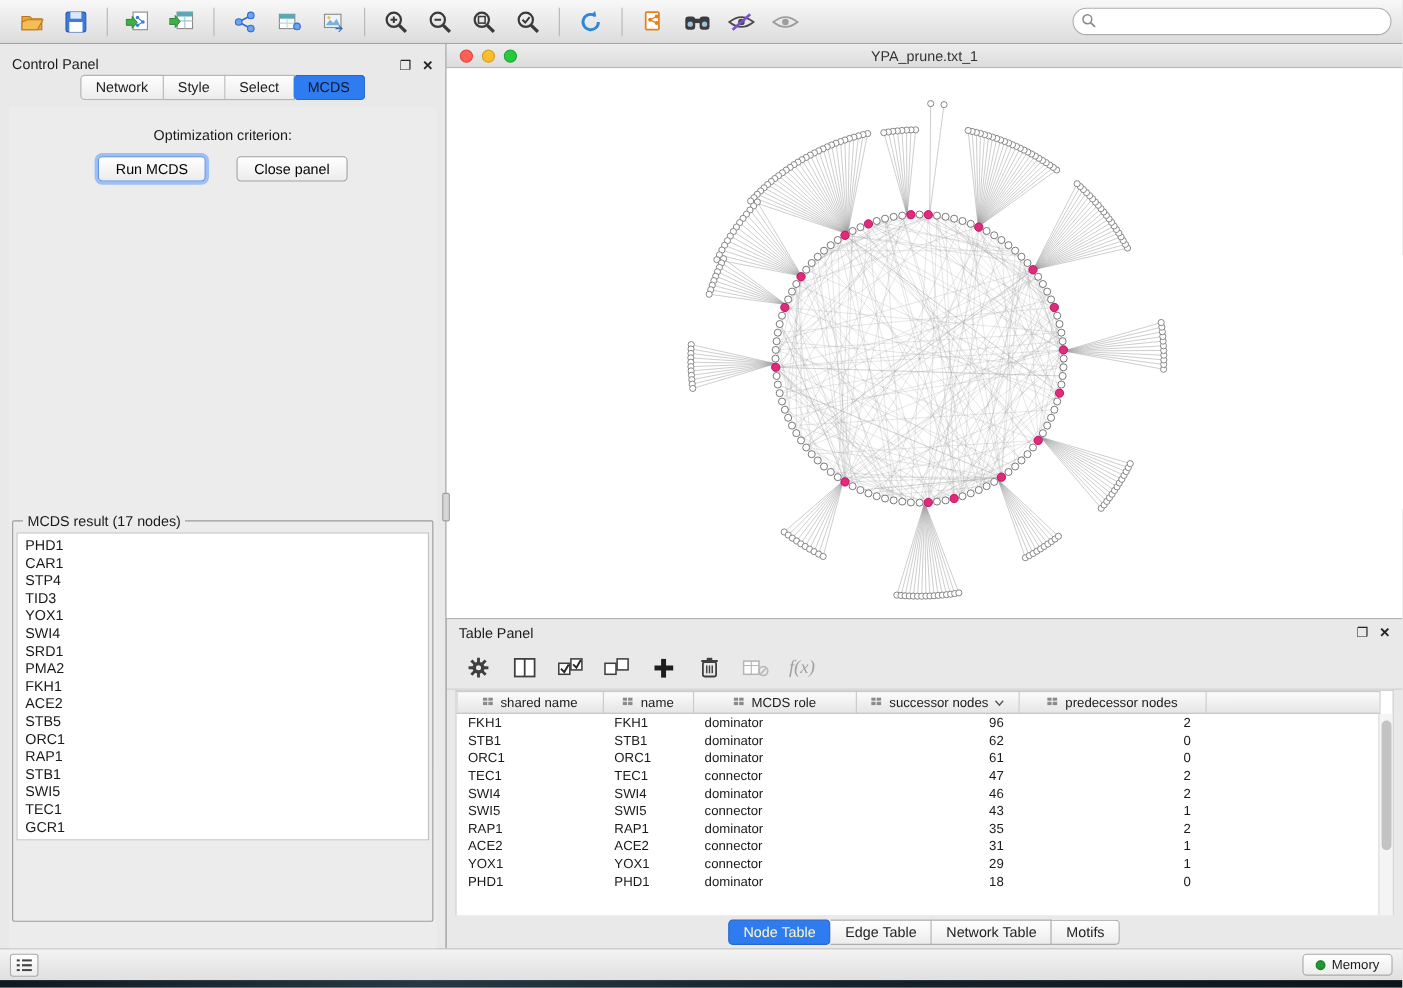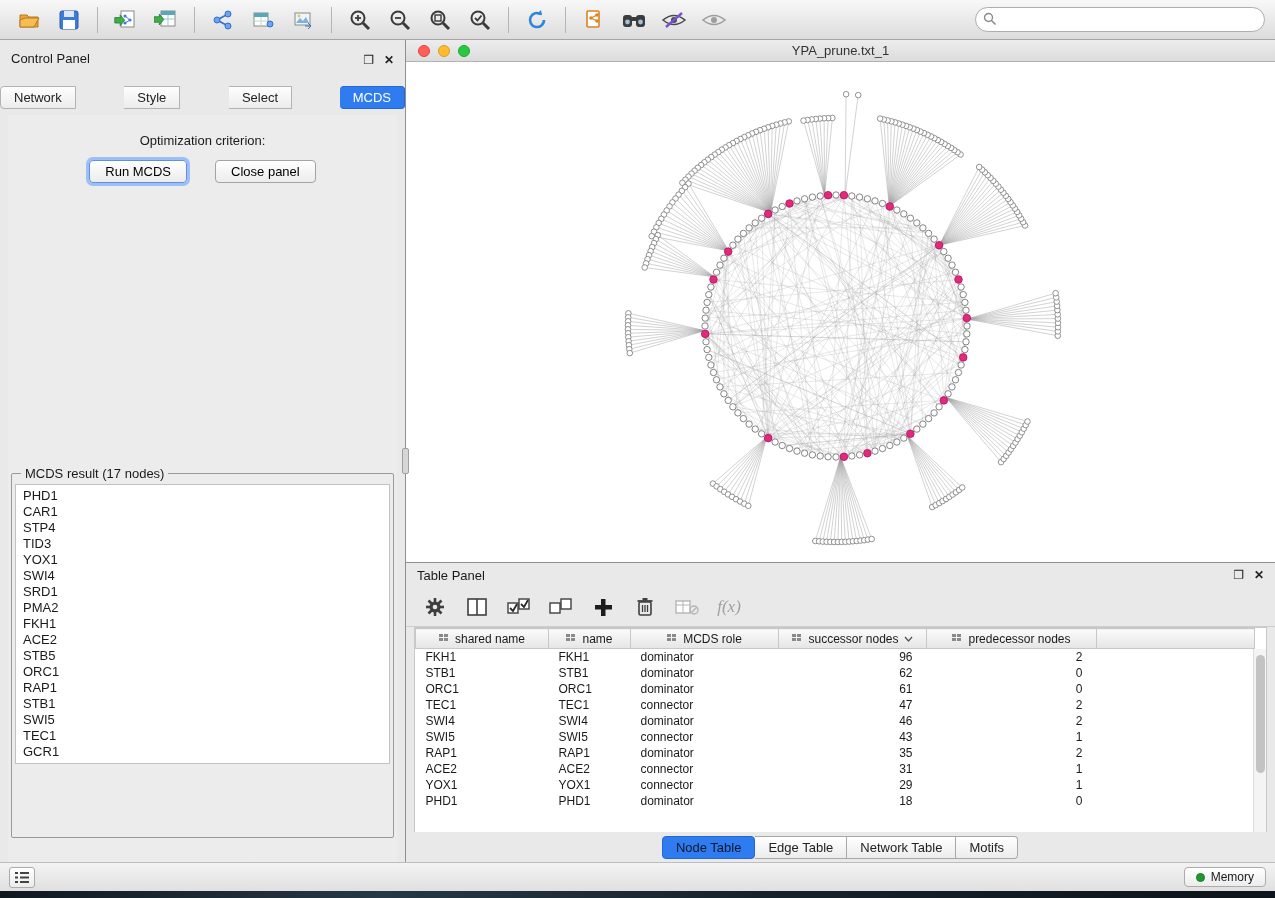--- a/index.html
+++ b/index.html
@@ -13,24 +13,24 @@
 .search-wrap{margin-left:auto;position:relative}
 .search-input{width:290px;height:25px;border-radius:13px;border:1px solid #adadad;background:#fff;padding:0 10px 0 26px;font-size:12px;outline:none;font-family:"Liberation Sans",sans-serif}
 .search-mag{position:absolute;left:8px;top:5px}
 
 
 .main{display:flex;height:822px}
 .control-panel{width:406px;background:#e9e9e9;border-right:1px solid #8f8f8f;display:flex;flex-direction:column;position:relative}
 .cp-header{height:26px;display:flex;align-items:flex-end;padding:0 11px;font-size:13px}
 .win-btns{margin-left:auto;display:flex;gap:10px;align-items:center}
 .wb{font-size:12px;color:#222;line-height:1}
-.cp-tabs{display:flex;justify-content:space-between;margin-top:20px}
+.cp-tabs{display:flex;justify-content:center;margin-top:2px}
 .cp-tab{padding:3px 13px;font-size:13px;background:linear-gradient(#fefefe,#ececec);border:1px solid #b3b3b3;border-left:none;color:#222}
 .cp-tab:first-child{border-left:1px solid #b3b3b3;border-radius:4px 0 0 4px}
-.cp-tab.active{background:#2f7cf0;color:#ffffff;border-color:#2567cf;border-radius:4px;margin-left:-1px}
+.cp-tab.active{background:#2f7cf0;color:#0f172a;border-color:#2567cf;border-radius:4px;margin-left:-1px}
 .cp-body{flex:1;display:flex;flex-direction:column;margin:6px 8px 0 8px;background:#ececec}
 .opt-label{text-align:center;font-size:13px;margin-top:18px}
 .combo{width:312px;height:25px;margin:10px auto 0 auto;background:#fff;border:1px solid #a6a6a6;border-radius:4px;display:flex;align-items:center;font-size:13px;padding-left:9px}
 .combo-stepper{margin-left:auto;margin-right:2px;width:17px;height:21px;border-radius:4px;background:linear-gradient(#79aefa,#2d6ee8);display:flex;flex-direction:column;align-items:center;justify-content:center;gap:1px}
 .btn-row{display:flex;justify-content:center;gap:28px;margin-top:12px}
 .push-btn{font-size:13px;padding:3px 15px;background:linear-gradient(#ffffff,#ececec);border:1px solid #a3a3a3;border-radius:4px;font-family:"Liberation Sans",sans-serif}
 .push-btn.focused{box-shadow:0 0 0 3px rgba(77,145,255,.5);border-color:#5d92e0}
 .cp-spacer{flex:1}
 .mcds-box{margin:0 3px 24px 3px;border:1px solid #9a9a9a;border-radius:2px;height:372px;display:flex;flex-direction:column;padding:3px}
 .mcds-box legend{font-size:13px;padding:0 4px;margin-left:6px}
@@ -62,21 +62,21 @@
 .node-table th{height:20px;background:linear-gradient(#fbfbfb,#e5e5e5);border:1px solid #c8c8c8;font-weight:normal;font-size:12px;padding:0 4px;text-align:center;white-space:nowrap;overflow:hidden}
 .th-inner{display:flex;align-items:center;justify-content:center;gap:5px}
 .node-table td{height:16px;padding:0 10px;white-space:nowrap;overflow:hidden}
 .node-table td.num{text-align:right;padding-right:14px}
 .vscroll{position:absolute;right:0;top:21px;bottom:0;width:13px;background:#f4f4f4;border-left:1px solid #ddd}
 .vthumb{position:absolute;left:2px;top:6px;width:9px;height:118px;background:#c3c3c3;border-radius:5px}
 .tp-tabs{height:30px;display:flex;justify-content:center;align-items:center}
 .seg-btn{padding:3px 13px;font-size:13px;background:linear-gradient(#ffffff,#ececec);border:1px solid #a8a8a8;border-left:none;color:#222}
 .seg-btn:first-child{border-left:1px solid #a8a8a8;border-radius:4px 0 0 4px}
 .seg-btn:last-child{border-radius:0 4px 4px 0}
-.seg-btn.active{background:#2f7cf0;color:#0f172a;border-color:#2567cf;border-radius:4px;margin-left:-1px}
+.seg-btn.active{background:#2f7cf0;color:#fef9c3;border-color:#2567cf;border-radius:4px;margin-left:-1px}
 
 
 .statusbar{height:29px;background:linear-gradient(#f3f3f3,#e0e0e0);border-top:1px solid #bdbdbd;display:flex;align-items:center;padding:0 9px}
 .menu-btn{width:26px;height:21px;border:1px solid #ababab;border-radius:3px;background:linear-gradient(#fff,#ececec);display:flex;align-items:center;justify-content:center}
 .memory-btn{margin-left:auto;display:flex;align-items:center;gap:6px;border:1px solid #ababab;border-radius:4px;background:linear-gradient(#fff,#ececec);padding:2px 11px;font-size:12px}
 .mem-dot{width:9px;height:9px;border-radius:50%;background:#1f9a2e;border:1px solid #157a22}
 .desktop-strip{height:7px;background:linear-gradient(90deg,#10181f,#263845 30%,#16222b 60%,#0d141a)}
 </style>
 </head>
 <body>

